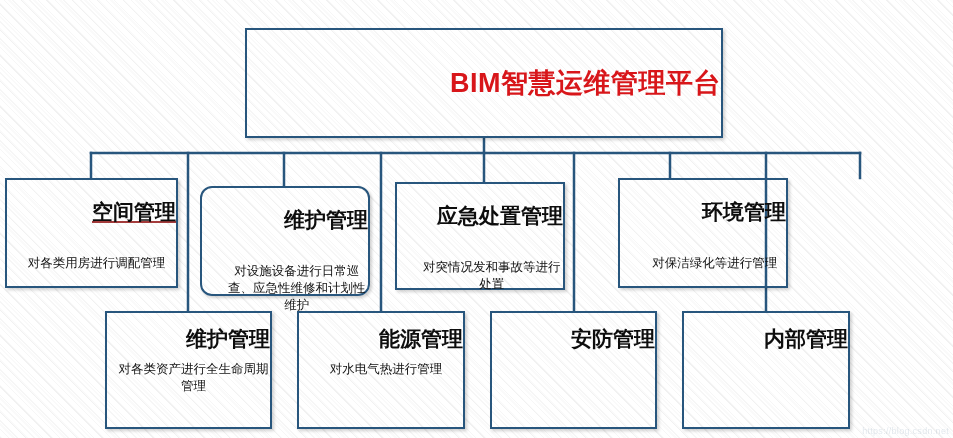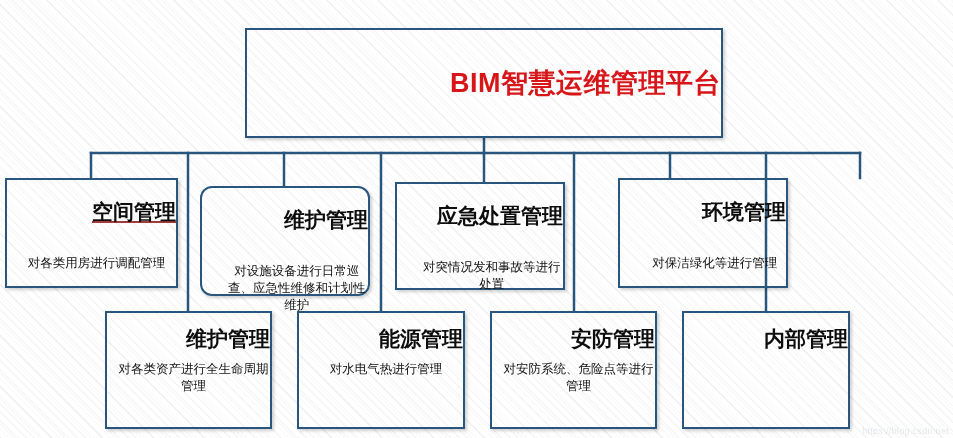--- a/index.html
+++ b/index.html
@@ -189,21 +189,20 @@
     <div class="node-desc desc-wrap-wide">对各类资产进行全生命周期管理</div>
   </div>
 
   <div class="node row2" id="node-energy">
     <div class="node-title">能源管理</div>
     <div class="node-desc desc-wrap-wide">对水电气热进行管理</div>
   </div>
 
   <div class="node row2" id="node-security">
     <div class="node-title">安防管理</div>
-    <div class="node-desc desc-wrap-wide">对安防系统、危险点等进行管理</div>
   </div>
 
   <div class="node row2" id="node-internal">
     <div class="node-title">内部管理</div>
   </div>
 
   <div id="watermark">https://blog.csdn.net</div>
 
 </div>
 

